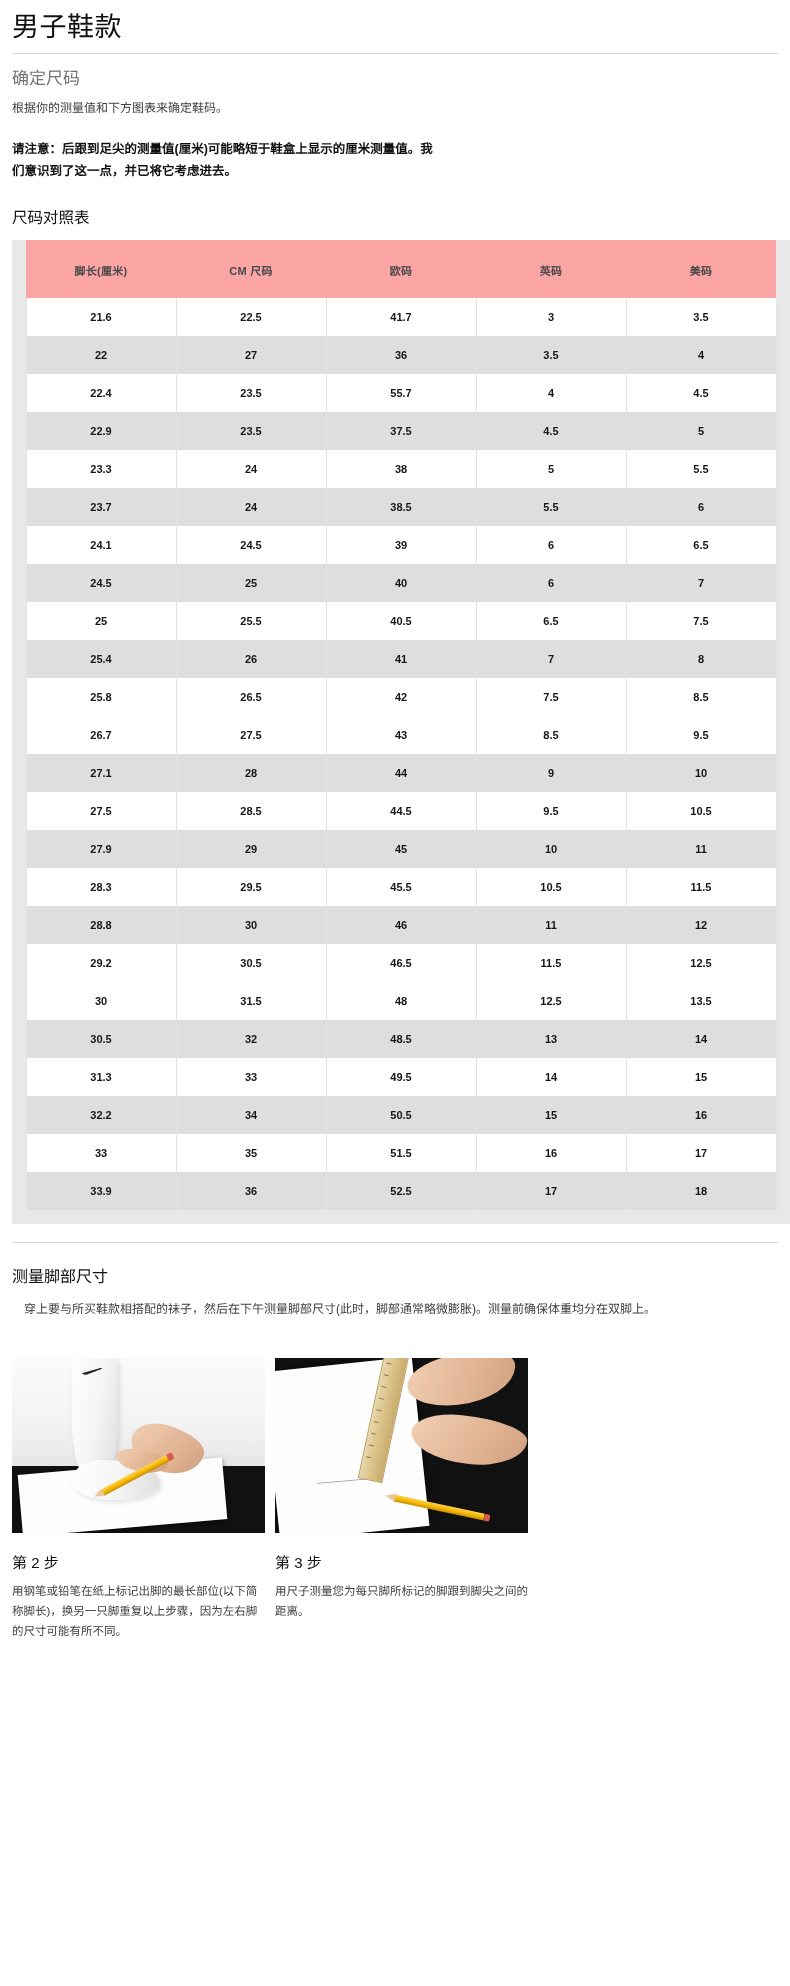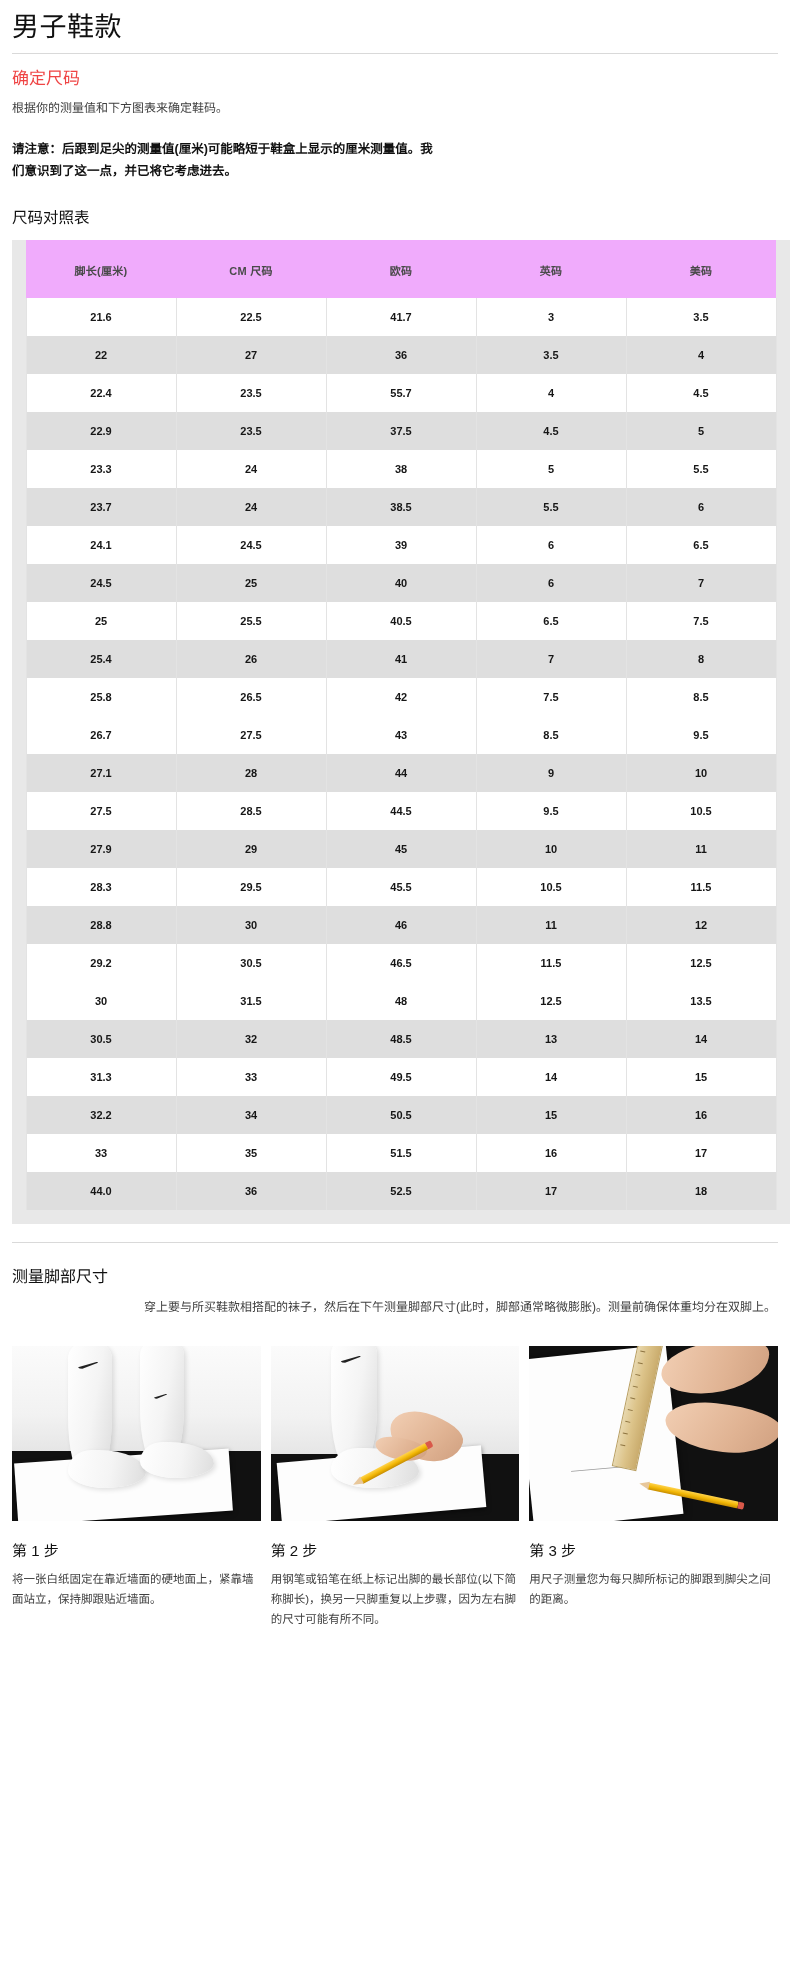--- a/index.html
+++ b/index.html
@@ -33,21 +33,21 @@
     background: #d9d9d9;
     margin: 0 12px;
     border: 0;
   }
 
   
   .section { padding: 0 12px; }
   .sub-title {
     font-size: 17px;
     font-weight: 400;
-    color: #ef4444;
+    color: #737373;
     margin: 14px 0 9px 0;
     line-height: 1.3;
   }
   .body-text {
     font-size: 12px;
     line-height: 1.65;
     color: #3f3f3f;
     margin: 0 0 6px 0;
   }
   .note-text {
@@ -70,21 +70,21 @@
     padding: 0 0 0 12px;
     margin-bottom: 0;
   }
   table.size-table {
     width: 778px;
     border-collapse: collapse;
     background: #e8e8e8;
     table-layout: fixed;
   }
   table.size-table th {
-    background: #f0abfc;
+    background: #fca5a5;
     font-size: 11px;
     font-weight: bold;
     color: #4a4a4a;
     text-align: center;
     padding: 22px 4px 20px 4px;
     border: 0;
     letter-spacing: 0.3px;
   }
   table.size-table td {
     font-size: 11px;
@@ -117,22 +117,21 @@
   .measure-title {
     font-size: 16px;
     font-weight: 400;
     color: #111111;
     margin: 20px 0 10px 0;
   }
   .measure-text {
     font-size: 12px;
     line-height: 1.75;
     color: #3f3f3f;
-    margin: 2px;
-    text-align: right;
+    margin: 12px;
   }
 
   
   .steps {
     display: flex;
     gap: 10px;
     padding: 26px 12px 0 12px;
   }
   .step { width: 253px; }
   .photo {
@@ -469,56 +468,41 @@
             <td class="pad-cell"></td>
             <td>33</td>
             <td>35</td>
             <td>51.5</td>
             <td>16</td>
             <td>17</td>
             <td class="pad-cell"></td>
           </tr>
           <tr class="row-even">
             <td class="pad-cell"></td>
-            <td>44.0</td>
+            <td>33.9</td>
             <td>36</td>
             <td>52.5</td>
             <td>17</td>
             <td>18</td>
             <td class="pad-cell"></td>
           </tr>
         </tbody>
     </table>
   </div>
   <div class="table-foot-pad"></div>
 
   <hr class="rule2">
 
   <div class="section">
     <h2 class="measure-title">测量脚部尺寸</h2>
     <p class="measure-text">穿上要与所买鞋款相搭配的袜子，然后在下午测量脚部尺寸(此时，脚部通常略微膨胀)。测量前确保体重均分在双脚上。</p>
   </div>
 
   <div class="steps">
 
-    <div class="step">
-      <div class="photo">
-        <div class="wall"></div>
-        <div class="floor"></div>
-        <div class="paper" style="left:4px;top:110px;width:215px;height:62px;transform:rotate(-4deg);box-shadow:0 2px 5px rgba(0,0,0,.5);"></div>
-        <div class="sock" style="left:56px;top:-4px;width:44px;height:135px;"></div>
-        <div class="sock" style="left:56px;top:104px;width:78px;height:38px;border-radius:30% 60% 52% 48% / 55% 60% 40% 45%;"></div>
-        <div class="sock" style="left:128px;top:-6px;width:44px;height:124px;"></div>
-        <div class="sock" style="left:128px;top:96px;width:74px;height:36px;border-radius:30% 60% 52% 48% / 55% 60% 40% 45%;"></div>
-        <span class="swoosh" style="left:66px;top:16px;"></span>
-        <span class="swoosh" style="left:142px;top:48px;width:13px;height:5px;"></span>
-      </div>
-      <h4 class="step-title">第 1 步</h4>
-      <p class="step-text">将一张白纸固定在靠近墙面的硬地面上，紧靠墙面站立，保持脚跟贴近墙面。</p>
-    </div>
 
     <div class="step">
       <div class="photo">
         <div class="wall" style="height:62%;"></div>
         <div class="floor" style="height:38%;"></div>
         <div class="paper" style="left:8px;top:108px;width:205px;height:62px;transform:rotate(-5deg);box-shadow:0 2px 5px rgba(0,0,0,.5);"></div>
         <div class="sock" style="left:60px;top:-8px;width:46px;height:128px;"></div>
         <div class="sock" style="left:60px;top:102px;width:88px;height:40px;border-radius:30% 60% 52% 48% / 55% 60% 40% 45%;"></div>
         <span class="swoosh" style="left:70px;top:10px;"></span>
         <div class="hand" style="left:118px;top:68px;width:74px;height:46px;transform:rotate(16deg);"></div>

